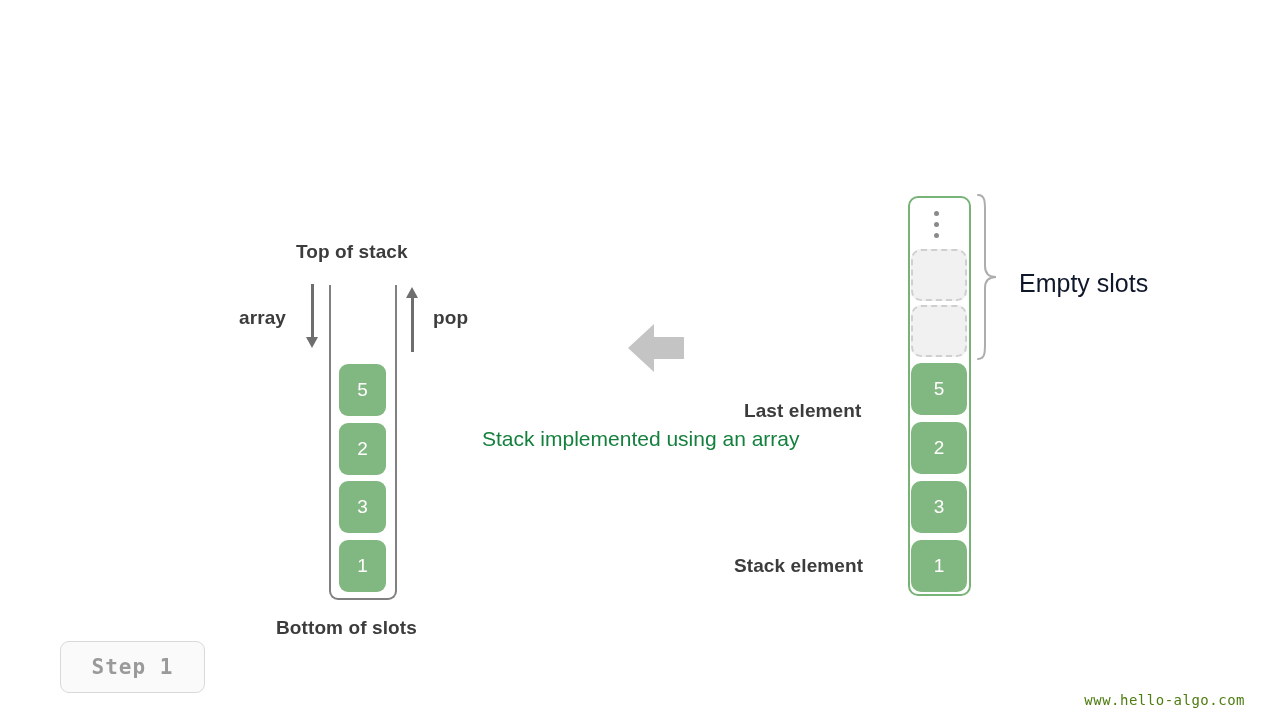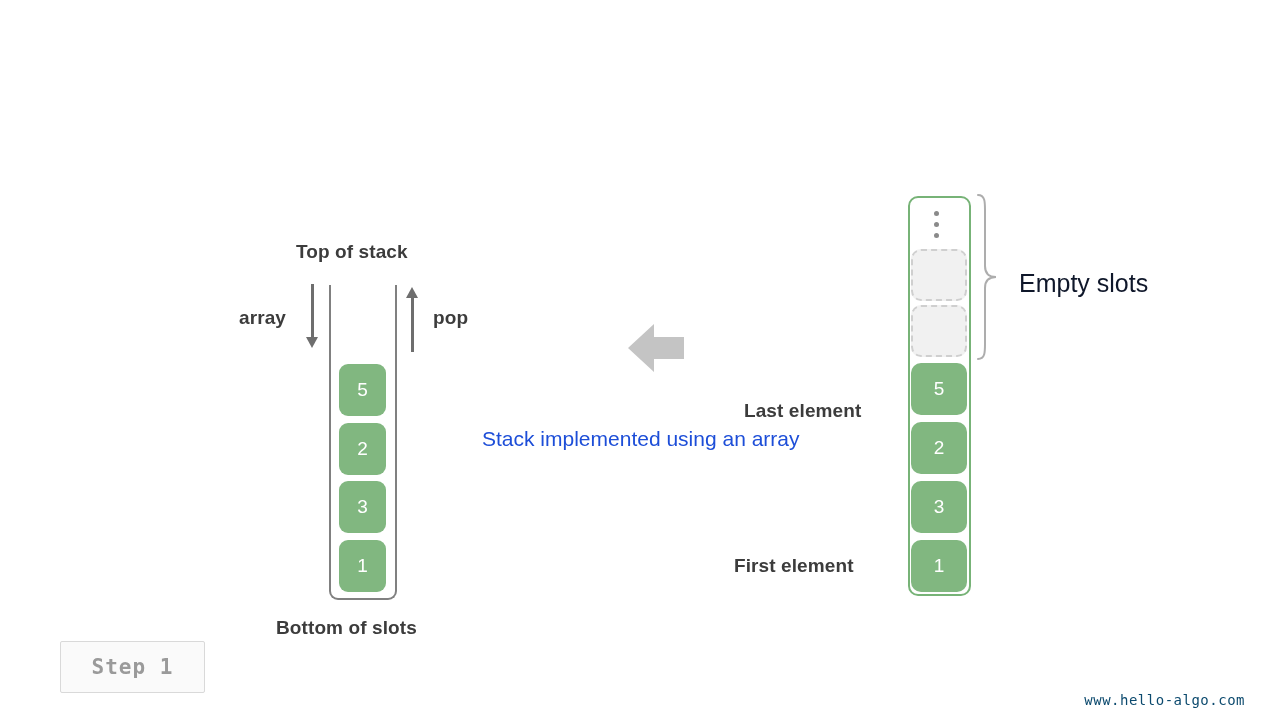--- a/index.html
+++ b/index.html
@@ -32,21 +32,21 @@
   }
   .lbl-grey-bold {
     position: absolute;
     font-weight: normal;
     color: #0f172a;
     font-size: 25px;
     white-space: nowrap;
   }
   .lbl-grey {
     position: absolute;
-    color: #1d4ed8;
+    color: #15803d;
     font-size: 21px;
     white-space: nowrap;
     font-weight: 400;
   }
 
   
   #stack-group { position: absolute; left: 0; top: 0; }
 
   #stack-container-walls {
     position: absolute;
@@ -159,41 +159,41 @@
   #brace { position: absolute; left: 950px; top: 192px; }
 
   
   #step-badge {
     position: absolute;
     left: 36px;
     top: 641px;
     width: 145px;
     height: 52px;
     border: 1px solid #d9d9d9;
-    border-radius: 2px;
+    border-radius: 9px;
     background: #fafafa;
     display: flex;
     align-items: center;
     justify-content: center;
     font-family: "DejaVu Sans Mono", monospace;
     font-weight: bold;
     font-size: 21px;
     color: #9a9a9a;
     letter-spacing: 1px;
     box-sizing: border-box;
   }
 
   
   #watermark {
     position: absolute;
     right: 35px;
     bottom: 12px;
     font-family: "DejaVu Sans Mono", monospace;
     font-size: 14px;
-    color: #0c4a6e;
+    color: #4d7c0f;
     letter-spacing: .5px;
   }
 </style>
 </head>
 <body>
 
 <div class="canvas">
 
   <div id="stack-group">
 
@@ -248,20 +248,20 @@
     <div class="cell array-cell" style="left:887px; top:540px;">1</div>
 
     <svg id="brace" width="28" height="170" viewBox="0 0 28 170">
       <path d="M4,3 C11,3 11,10 11,18 L11,74 C11,82 16,85 22,85 C16,85 11,88 11,96 L11,152 C11,160 11,167 4,167" fill="none" stroke="#adadad" stroke-width="2" stroke-linecap="round"></path>
     </svg>
 
     <div class="lbl-grey-bold" style="left:995px; top:269px;">Empty slots</div>
 
     <div class="lbl-bold" style="left:720px; top:400px;">Last element</div>
 
-    <div class="lbl-bold" style="left:710px; top:555px;">First element</div>
+    <div class="lbl-bold" style="left:710px; top:555px;">Stack element</div>
   </div>
 
   <div id="step-badge">Step  1</div>
 
   <div id="watermark">www.hello-algo.com</div>
 
 </div>
 
 </body></html>

